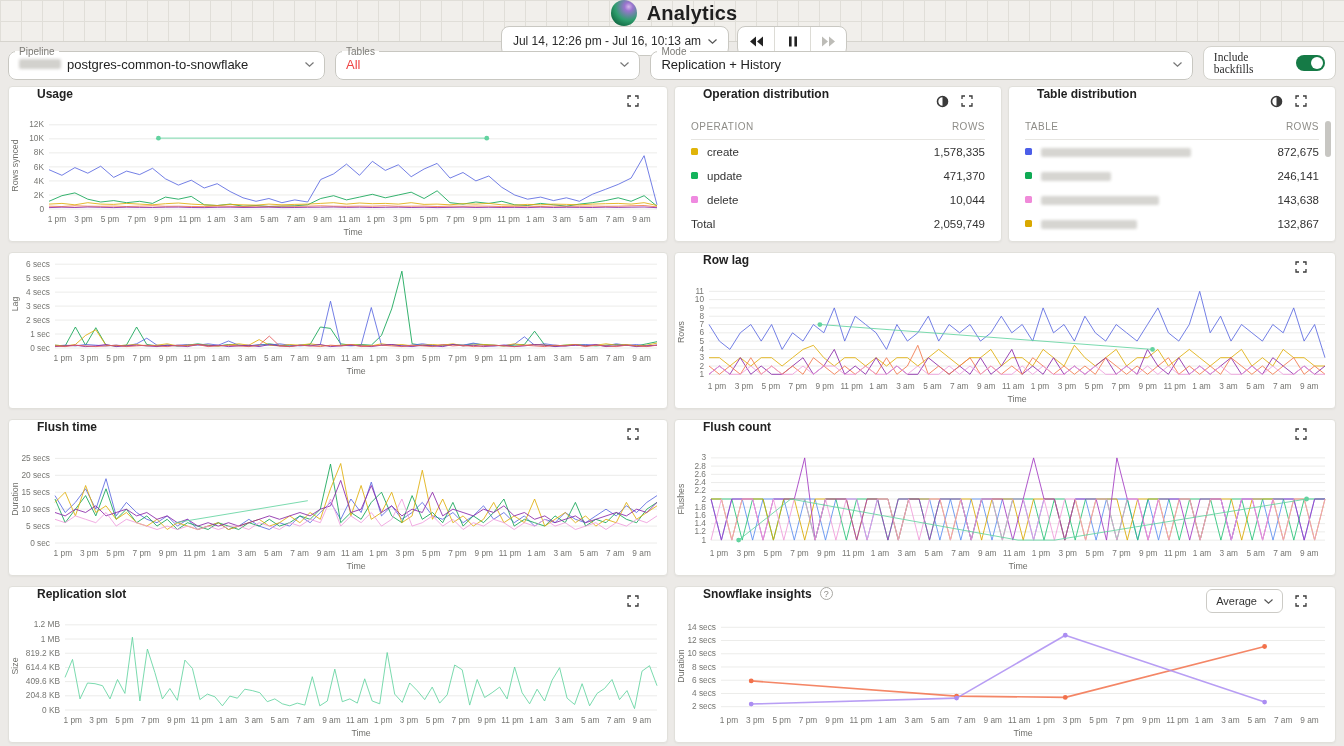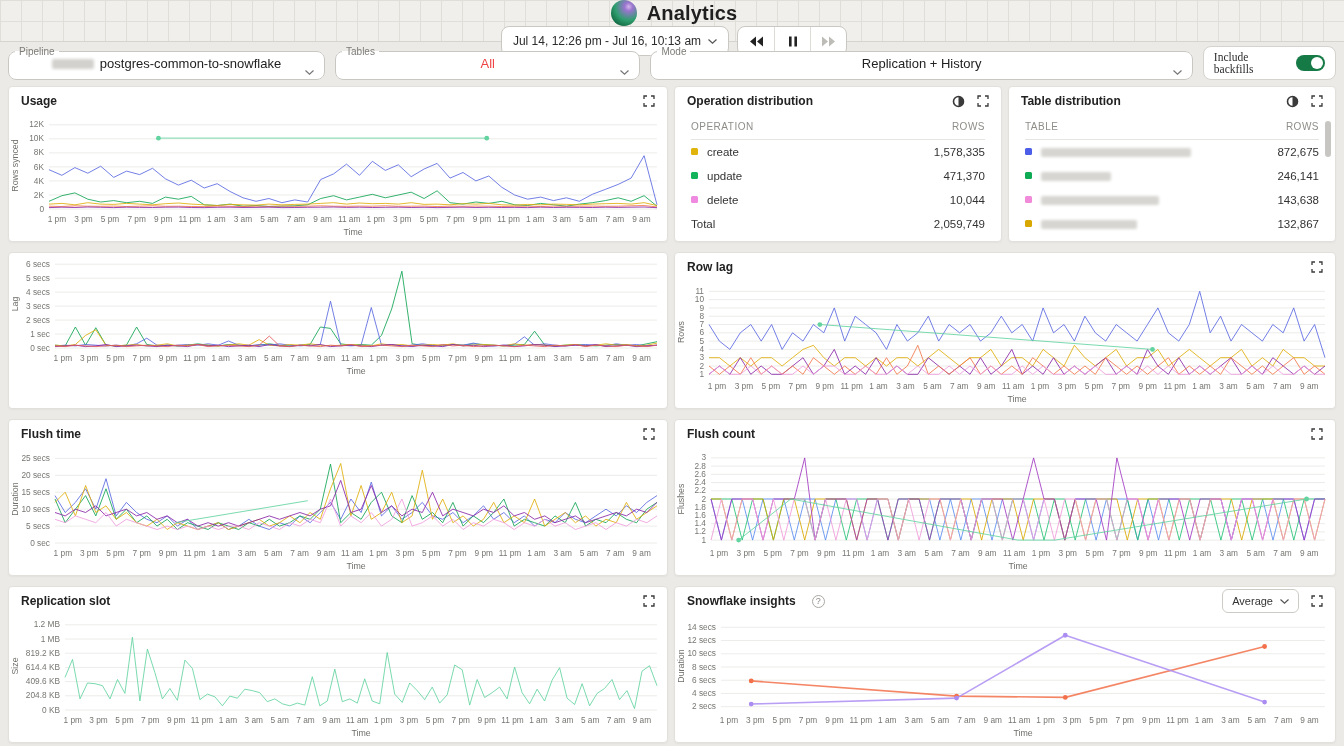--- a/index.html
+++ b/index.html
@@ -30,21 +30,21 @@
     font-size:12px; color:#2c2c2c; cursor:pointer;
   }
   .seg-group { display:flex; height:30px; background:#fff; border:1px solid #c9c8c2; border-radius:8px; overflow:hidden; }
   .seg-btn { width:36px; display:flex; align-items:center; justify-content:center; cursor:pointer; }
   .seg-btn + .seg-btn { border-left:1px solid #dddcd6; }
 
   
   .filterbar { height:40px; display:flex; align-items:center; gap:10px; padding:2px 8px 0 8px; }
   fieldset.filter {
     background:#fff; border:1px solid #c8c7c1; border-radius:8px; height:34px;
-    padding:0 10px 4px 10px; display:flex; align-items:center; position:relative;flex-direction:column;
+    padding:0 10px 4px 10px; display:flex; align-items:center; position:relative;
   }
   fieldset.filter legend { font-size:10px; color:#7c7b76; padding:0 4px; margin-left:-4px; }
   .filter-value { font-size:13px; color:#222; display:flex; align-items:center; gap:6px; flex:1; margin-top:-4px; }
   .filter-value.muted { color:#ef4444; }
   .filter-chevron { margin-left:auto; margin-top:-4px; }
   .f-pipeline { width:327px; }
   .f-tables { width:315px; }
   .f-mode { width:560px; }
   .backfills {
     margin-left:auto; height:34px; background:#fff; border:1px solid #d4d3cd; border-radius:8px;
@@ -55,21 +55,21 @@
 
   .blur-chip { display:inline-block; background:#d2d1cd; border-radius:2px; filter:blur(1.5px); }
 
   
   .dash { padding:4px 8px 0 8px; display:flex; flex-direction:column; gap:10px; }
   .row { display:flex; gap:6px; }
   .card {
     background:#fff; border:1px solid #e1e0db; border-radius:4px;
     box-shadow:0 1px 2px rgba(0,0,0,.04); overflow:hidden; position:relative;
   }
-  .card-header { height:28px; display:flex; align-items:center; padding:0 12px; gap:16px; }
+  .card-header { height:28px; display:flex; padding:0 28px; gap:8px; }
   .card-title { font-size:12px; font-weight:700; color:#222; }
   .card-icons { margin-left:auto; display:flex; align-items:center; gap:12px; }
   .icon-btn { display:flex; align-items:center; justify-content:center; cursor:pointer; }
 
   .h156 { height:156px; } .h157 { height:157px; }
   .w660 { width:660px; } .w662 { width:662px; } .w328 { width:328px; }
 
   .chart { width:100%; }
   .chart-h124 { height:124px; } .chart-h125 { height:125px; }
 

